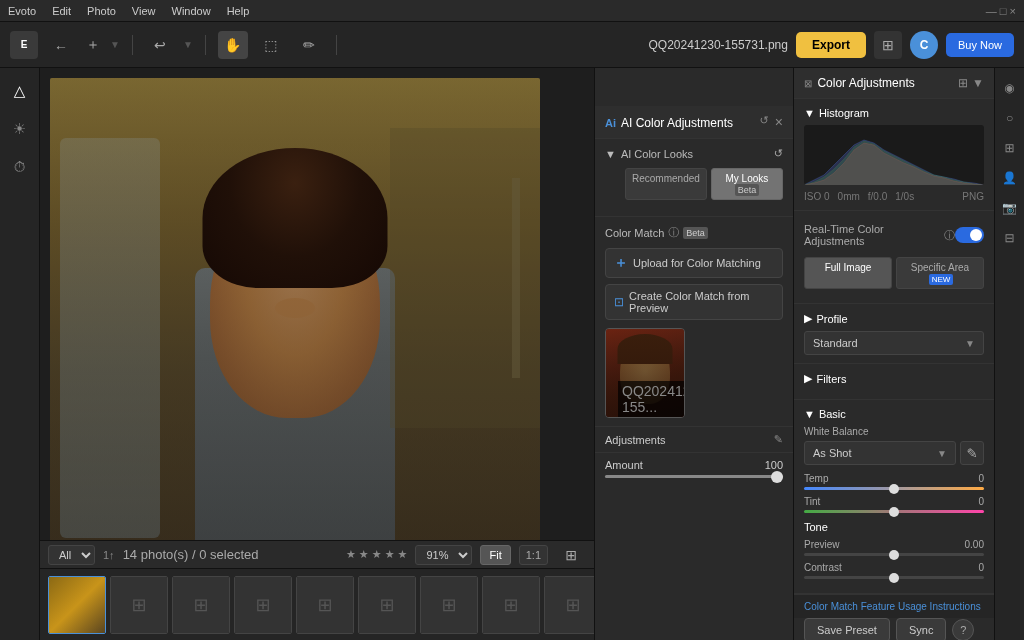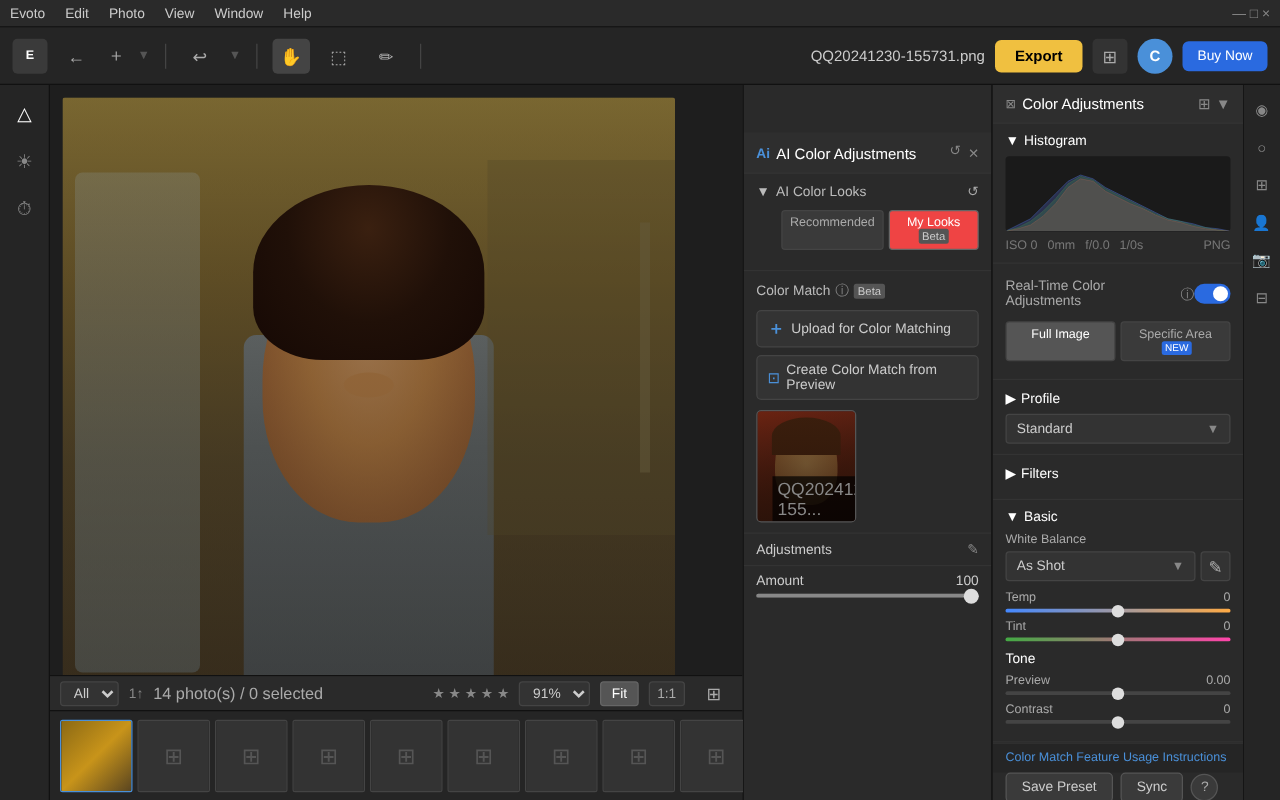--- a/index.html
+++ b/index.html
@@ -50,21 +50,21 @@
     .film-item-inner { width: 100%; height: 100%; background: linear-gradient(135deg, #8B6914, #c8941a, #5a4520); }
 
     
     .ai-panel { width: 200px; background: #2a2a2a; border-left: 1px solid #111; border-right: 1px solid #111; display: flex; flex-direction: column; overflow-y: auto; font-size: 11px; }
     .ai-panel-header { display: flex; align-items: flex-end; justify-content: space-between; padding: 8px 10px; border-bottom: 1px solid #333; background: #2e2e2e; margin-top: 38px; }
     .ai-panel-title { font-size: 12px; color: #fff; font-weight: 500; display: flex; align-items: center; gap: 5px; }
     .panel-section { padding: 8px 10px; border-bottom: 1px solid #333; }
     .section-title { display: flex; align-items: center; gap: 5px; color: #bbb; font-size: 11px; margin-bottom: 8px; cursor: pointer; }
     .tabs-row { display: flex; gap: 4px; margin-bottom: 8px; margin-left: 20px; }
     .tab-btn { flex: 1; padding: 4px 6px; background: #3a3a3a; border: 1px solid #444; color: #aaa; border-radius: 3px; font-size: 10px; cursor: pointer; text-align: center; }
-    .tab-btn.active { background: #ef4444; color: #fff; border-color: #666; }
+    .tab-btn.active { background: #737373; color: #fff; border-color: #666; }
     .beta-tag { font-size: 9px; background: #555; color: #ccc; padding: 1px 3px; border-radius: 2px; }
     .color-match-label { display: flex; align-items: center; gap: 4px; color: #bbb; font-size: 11px; margin-bottom: 8px; }
     .upload-btn { display: flex; align-items: center; gap: 5px; padding: 5px 8px; background: #333; border: 1px solid #444; border-radius: 4px; color: #ccc; cursor: pointer; margin-bottom: 6px; font-size: 11px; }
     .upload-btn .plus { color: #4a90d9; font-size: 14px; font-weight: bold; }
     .create-btn { display: flex; align-items: center; gap: 5px; padding: 5px 8px; background: #333; border: 1px solid #444; border-radius: 4px; color: #ccc; cursor: pointer; margin-bottom: 8px; font-size: 11px; }
     .ref-image { width: 80px; height: 90px; background: linear-gradient(135deg, #8B2010, #6B1a10, #4a1008, #7a2015); border-radius: 4px; border: 1px solid #555; position: relative; overflow: hidden; }
     .ref-image-label { font-size: 14px; color: #888; position: absolute; bottom: 0; left: 12px; right: 0; background: rgba(0,0,0,0.7); padding: 2px 4px; }
     .adjustments-header { display: flex; align-items: center; justify-content: space-between; padding: 6px 10px; border-bottom: 1px solid #333; }
     .amount-row { display: flex; align-items: center; justify-content: space-between; padding: 6px 10px 4px; }
     .slider-container { padding: 0 10px 8px; }

